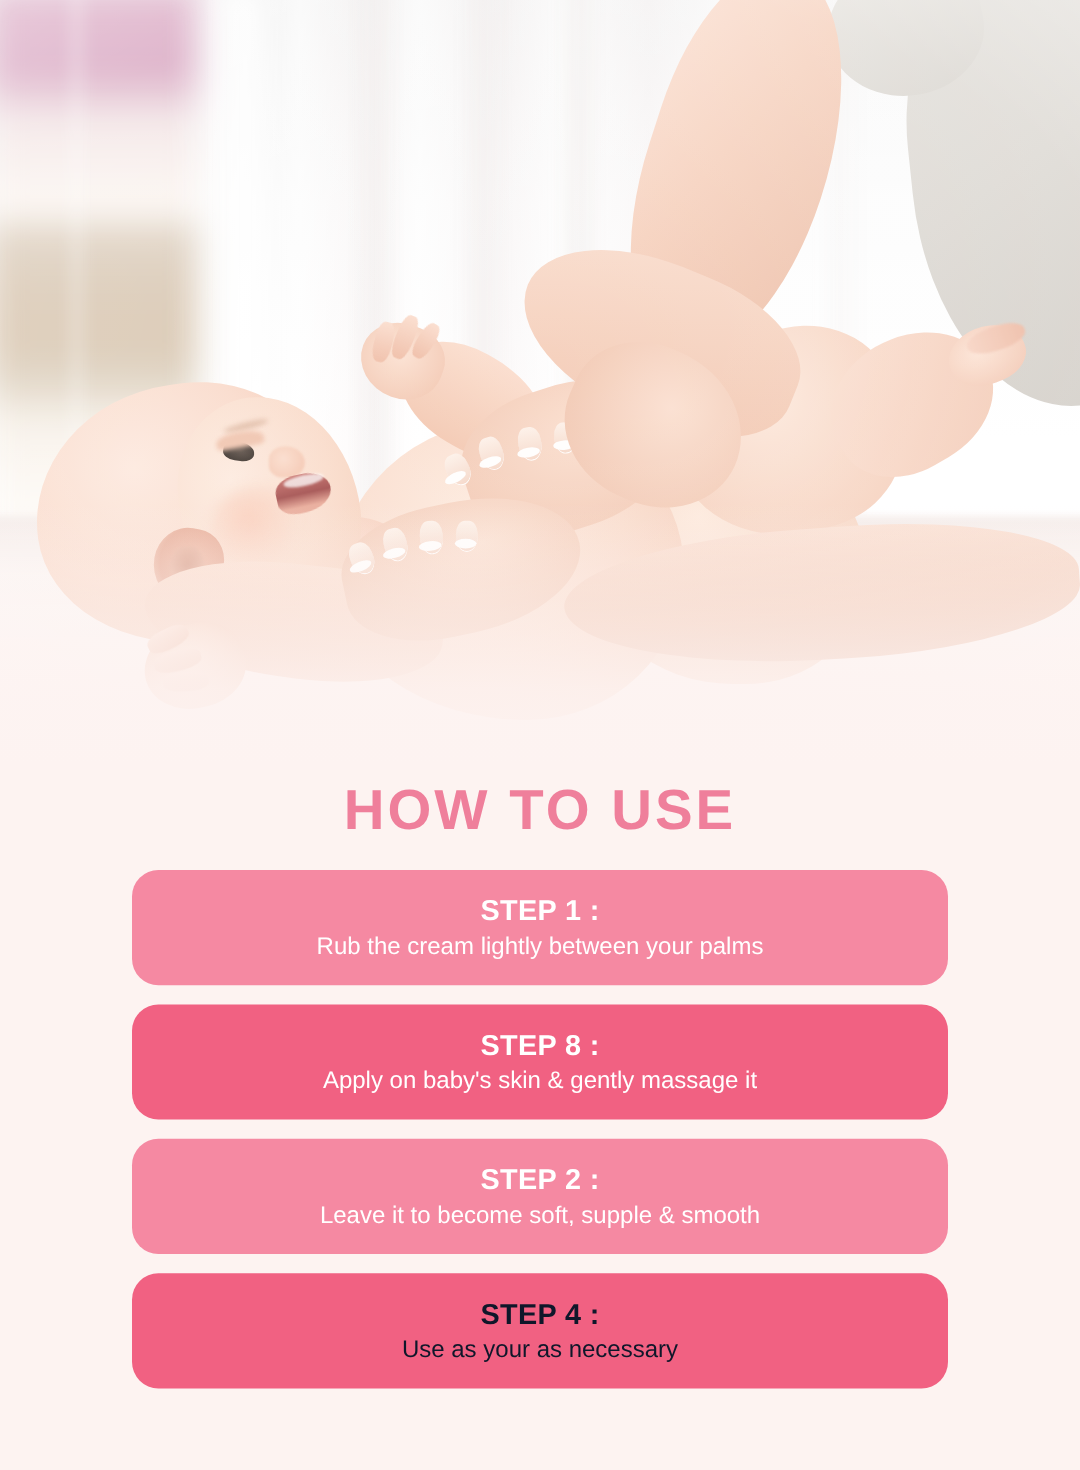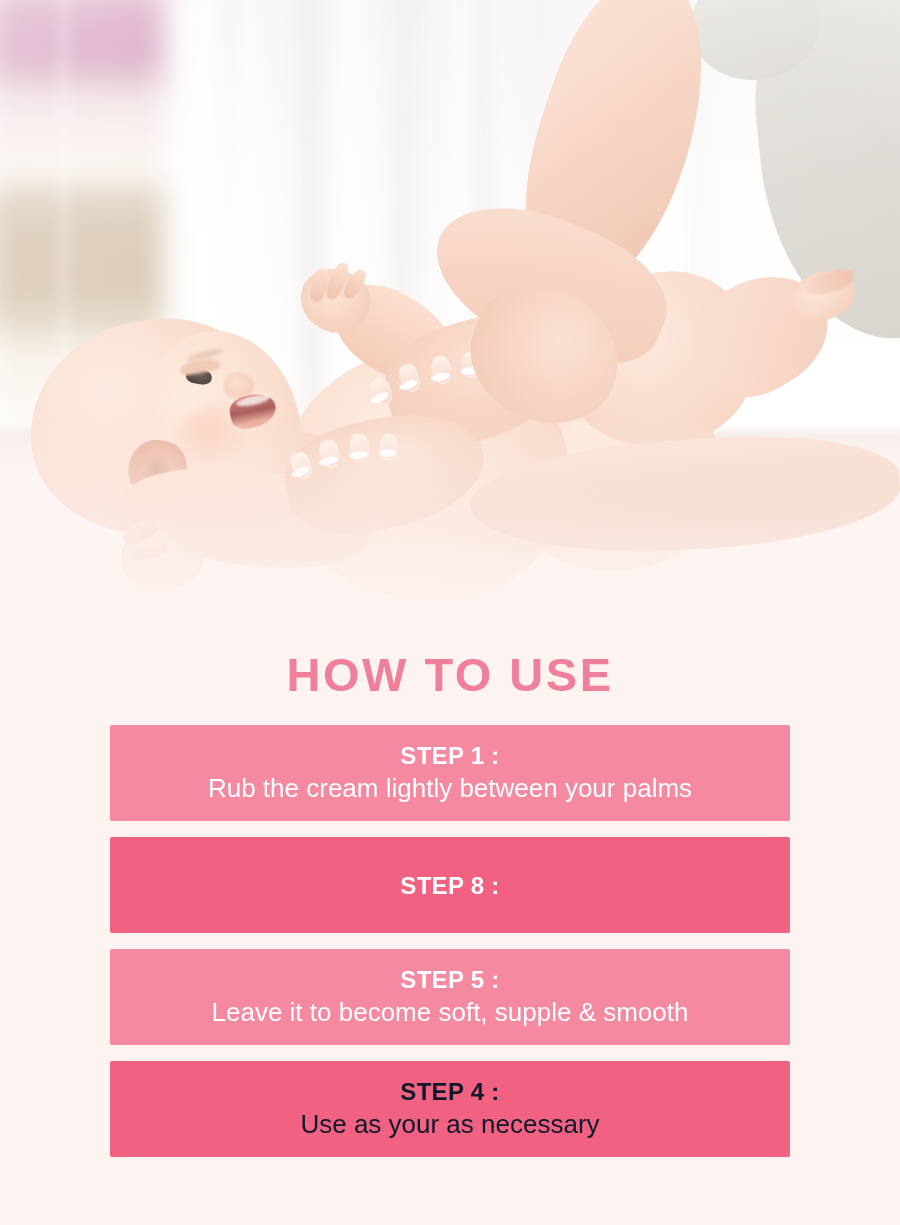--- a/index.html
+++ b/index.html
@@ -401,38 +401,38 @@
   .steps {
     margin-top: 26px;
     display: flex;
     flex-direction: column;
     align-items: center;
     gap: 16px;
   }
   .step-card {
     width: 680px;
     height: 96px;
-    border-radius: 2px;
+    border-radius: 22px;
     display: flex;
     flex-direction: column;
     align-items: center;
     justify-content: center;
     box-sizing: border-box;
     color: #ffffff;
   }
   .step-card.light { background: #f589a2; }
   .step-card.dark  { background: #f16182; }
   .step-label {
     font-size: 24px;
     font-weight: bold;
     letter-spacing: 0.3px;
     line-height: 1.15;
   }
   .step-text {
-    font-size: 26px;
+    font-size: 20px;
     font-weight: normal;
     line-height: 1.2;
     margin-top: 3px;
   }
 </style>
 </head>
 <body>
 
 <div class="poster" style="background: rgb(253, 243, 241);">
 
@@ -522,24 +522,25 @@
 
     <div class="steps">
 
       <div class="step-card light" style="background: rgb(245, 137, 162); color: rgb(255, 255, 255);">
         <div class="step-label">STEP 1 :</div>
         <div class="step-text">Rub the cream lightly between your palms</div>
       </div>
 
       <div class="step-card dark" style="background: rgb(241, 97, 130); color: rgb(255, 255, 255);">
         <div class="step-label">STEP 8 :</div>
+        <div class="step-text">Apply on baby's skin &amp; gently massage it</div>
       </div>
 
       <div class="step-card light" style="background: rgb(245, 137, 162); color: rgb(255, 255, 255);">
-        <div class="step-label">STEP 5 :</div>
+        <div class="step-label">STEP 2 :</div>
         <div class="step-text">Leave it to become soft, supple &amp; smooth</div>
       </div>
 
       <div class="step-card dark" style="background: rgb(241, 97, 130); color: #0f172a;">
         <div class="step-label">STEP 4 :</div>
         <div class="step-text">Use as your as necessary</div>
       </div>
 
     </div>
   </div>

